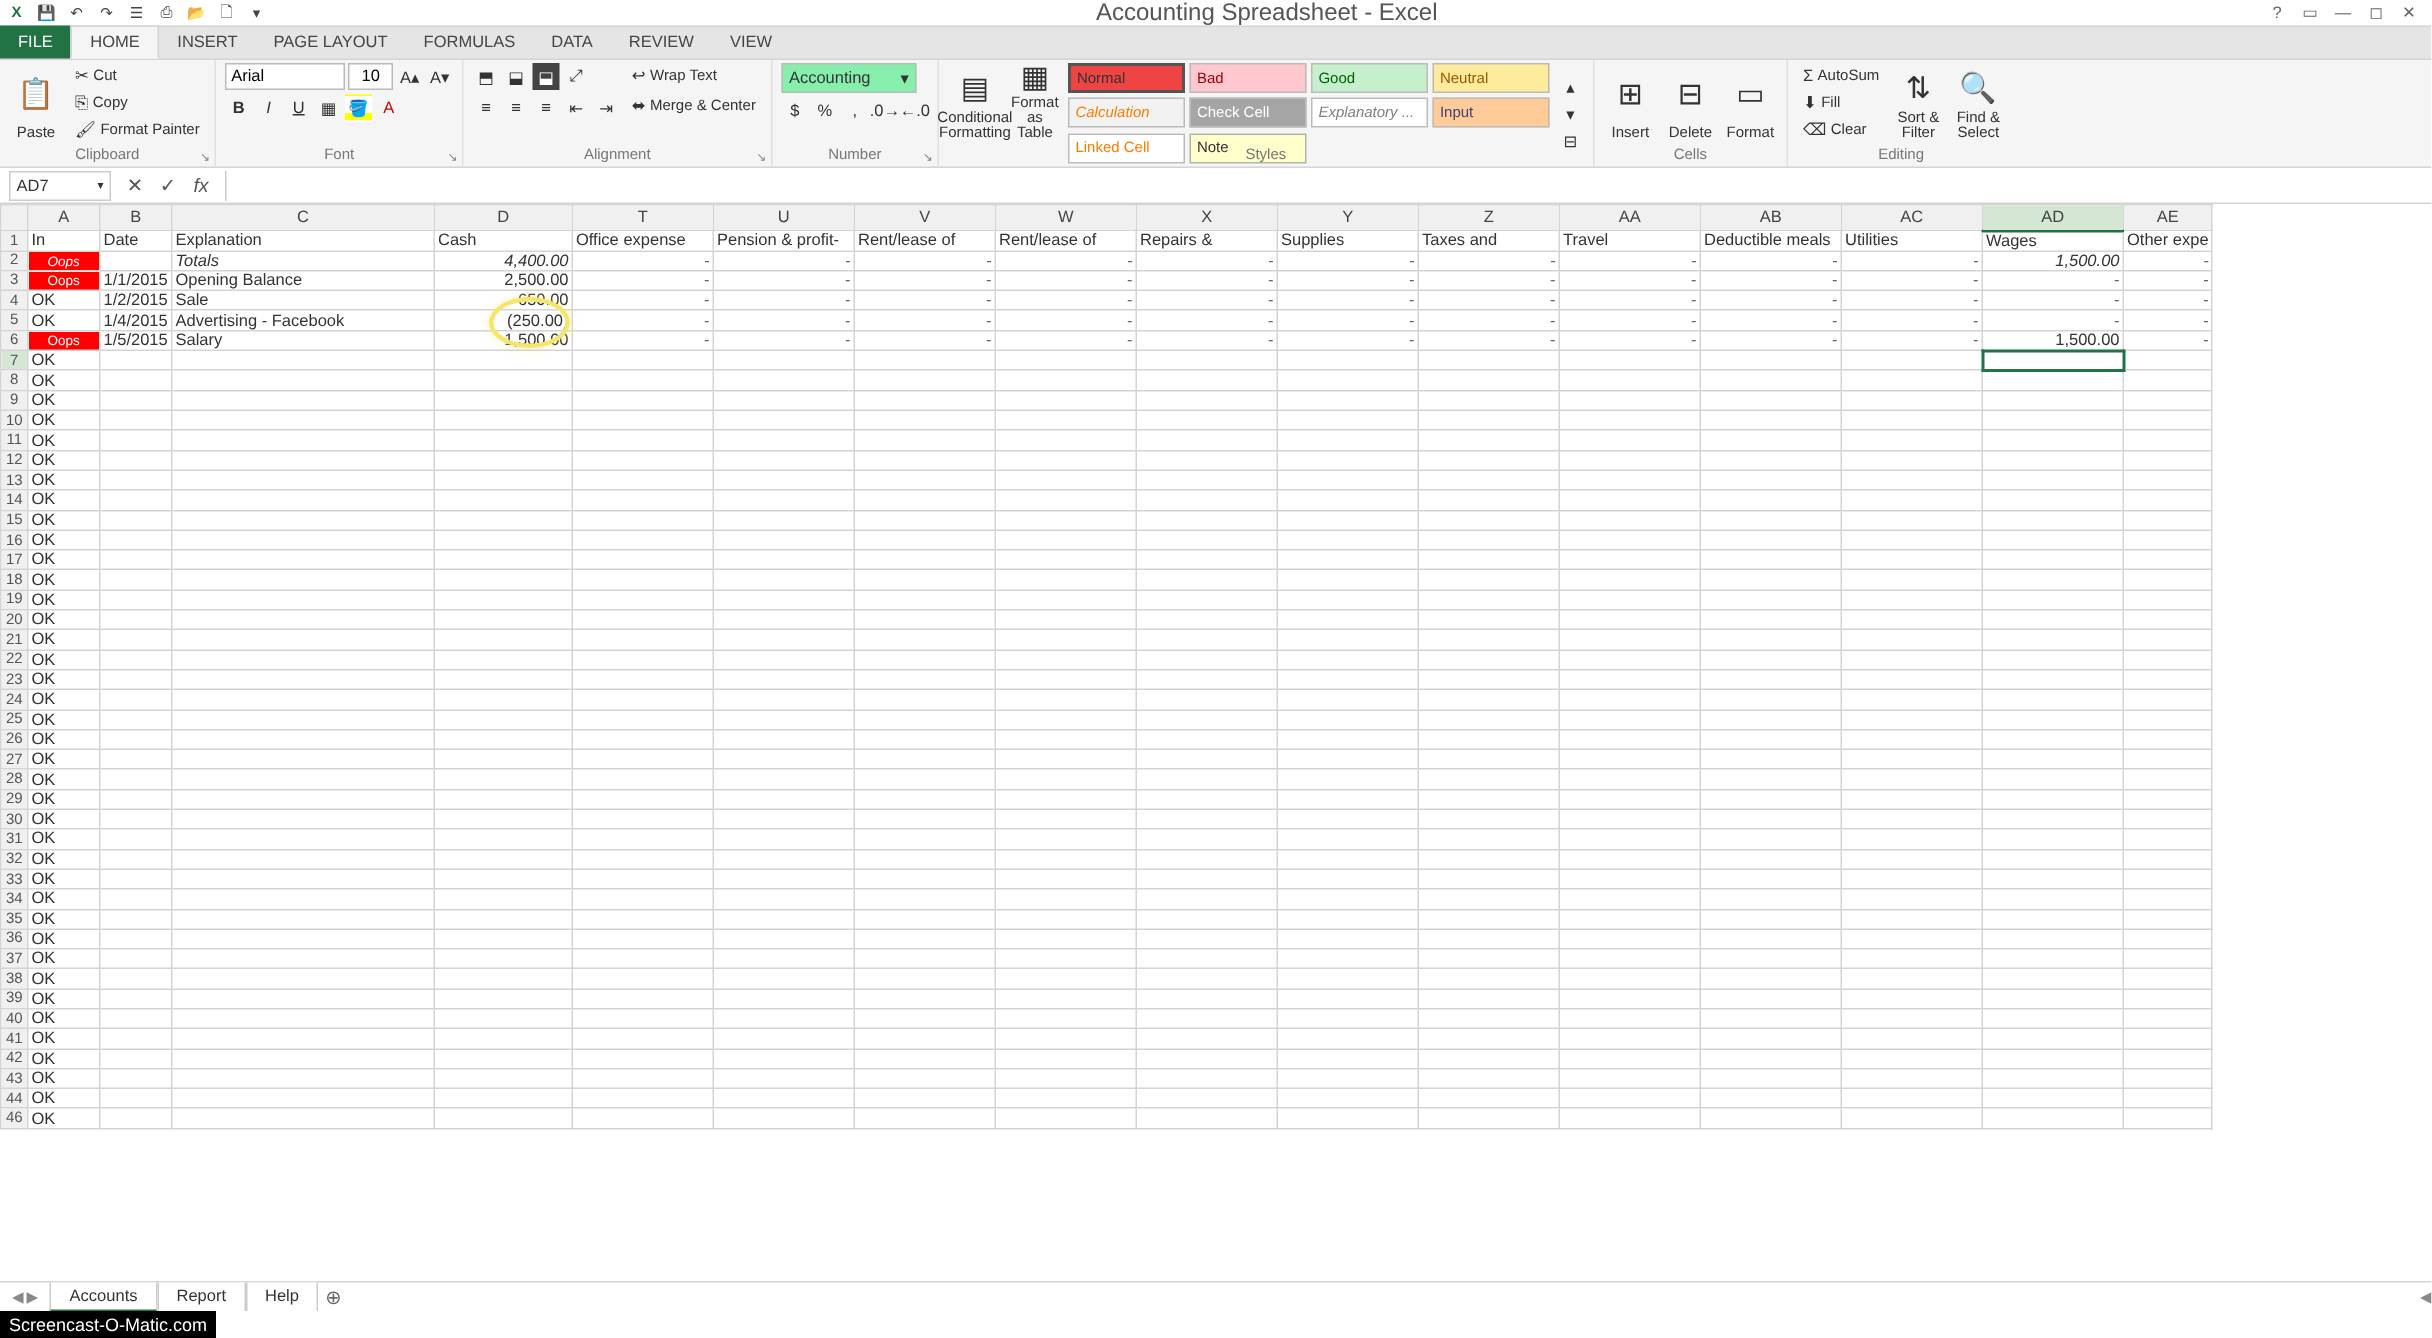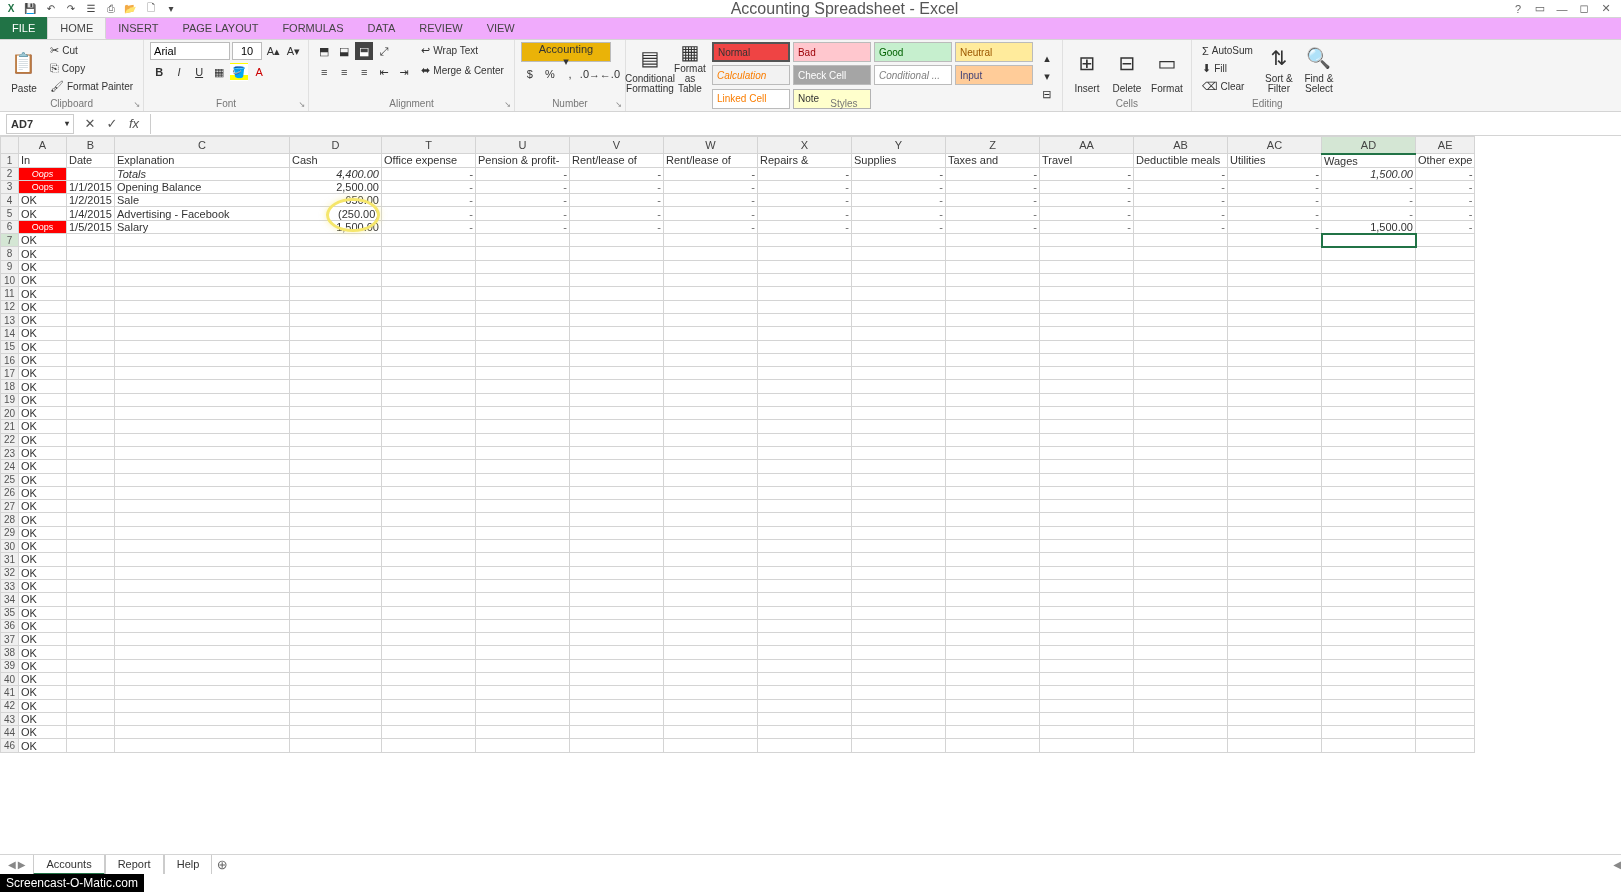--- a/index.html
+++ b/index.html
@@ -7,58 +7,58 @@
 
 
 .titlebar { height: 18px; background: #fff; display: flex; align-items: center; border-bottom: 1px solid #d4d4d4; }
 .qa-toolbar { display: flex; gap: 6px; padding-left: 4px; align-items: center; }
 .qa-btn { width: 14px; height: 14px; display: flex; align-items: center; justify-content: center; font-size: 10px; color: #444; cursor: pointer; }
 .title-text { flex: 1; text-align: center; font-size: 16px; color: #555; }
 .win-controls { display: flex; gap: 8px; padding-right: 8px; }
 .win-btn { width: 14px; height: 12px; font-size: 11px; color: #666; cursor: pointer; display:flex; align-items:center; justify-content:center;}
 
 
-.ribbon-tabs { height: 22px; background: #f0abfc; display: flex; align-items: flex-end; border-bottom: 1px solid #d4d4d4; }
+.ribbon-tabs { height: 22px; background: #e5e5e5; display: flex; align-items: flex-end; border-bottom: 1px solid #d4d4d4; }
 .file-tab { background: #217346; color: #fff; height: 22px; padding: 0 12px; display: flex; align-items: center; font-size: 11px; cursor: pointer; }
 .ribbon-tab { height: 22px; padding: 0 12px; display: flex; align-items: center; font-size: 11px; color: #444; cursor: pointer; text-transform: uppercase; }
 .ribbon-tab.active { border: 1px solid #d4d4d4; border-bottom: 1px solid #f5f5f5; background: #f5f5f5; }
 
 
 .ribbon { height: 72px; background: #f5f5f5; border-bottom: 1px solid #d4d4d4; display: flex; position: relative; }
 .ribbon-group { border-right: 1px solid #e0e0e0; padding: 2px 6px 0 6px; display: flex; flex-direction: column; position: relative; height: 100%; }
 .group-label { position: absolute; bottom: 2px; left: 0; right: 0; text-align: center; font-size: 10px; color: #777; }
 .group-launcher { position:absolute; bottom:2px; right:3px; font-size:8px; color:#888; cursor:pointer;}
 .group-body { display: flex; gap: 4px; flex: 1; }
 .vstack { display: flex; flex-direction: column; gap: 1px; }
 .hstack { display: flex; gap: 2px; align-items: center; }
 .ribbon-btn-lg { width: 36px; height: 54px; display: flex; flex-direction: column; align-items: center; justify-content: flex-end; font-size: 10px; cursor: pointer; padding-bottom:2px;}
 .ribbon-btn-lg .icon { font-size: 20px; flex:1; display:flex; align-items:center;}
 .ribbon-btn-sm { height: 17px; padding: 0 4px; display: flex; align-items: center; gap: 3px; font-size: 10px; cursor: pointer; white-space: nowrap; }
 .ribbon-btn-sm .icon { font-size: 11px; }
 .font-name { width: 80px; height: 18px; border: 1px solid #bbb; background: #fff; font-size: 11px; padding: 0 3px; }
 .font-size { width: 30px; height: 18px; border: 1px solid #bbb; background: #fff; font-size: 11px; padding: 0 3px; text-align: center; }
 .fmt-btn { width: 18px; height: 18px; border: 1px solid transparent; display: flex; align-items: center; justify-content: center; font-size: 11px; cursor: pointer; }
 .fmt-btn.dark { background: #444; color:#fff;}
-.number-format-dd { width: 90px; height: 20px; border: 1px solid #bbb; background: #eab308; font-size: 11px; padding: 0 4px; display:flex; align-items:center; justify-content:space-between;flex-direction:column;}
+.number-format-dd { width: 90px; height: 20px; border: 1px solid #bbb; background: #86efac; font-size: 11px; padding: 0 4px; display:flex; align-items:center; justify-content:space-between;}
 .style-cell { width: 78px; height: 20px; border: 1px solid #bbb; padding: 0 4px; display: flex; align-items: center; font-size: 10px; cursor: pointer; }
 .style-normal { background:#ef4444; border:2px solid #555;}
 .style-bad { background:#ffc7ce; color:#9c0006;}
 .style-good { background:#c6efce; color:#006100;}
 .style-neutral { background:#ffeb9c; color:#9c5700;}
 .style-calc { background:#f2f2f2; color:#fa7d00; font-style:italic;}
 .style-check { background:#a5a5a5; color:#fff;}
 .style-expl { background:#fff; color:#7f7f7f; font-style:italic;}
 .style-input { background:#ffcc99; color:#3f3f76;}
 .style-linked { background:#fff; color:#fa7d00;}
 .style-note { background:#ffffcc; border-color:#b2b2b2;}
 .style-grid { display: grid; grid-template-columns: repeat(4, 79px); gap: 1px 2px; }
 
 
 .formula-row { height: 24px; background: #fff; border-bottom: 1px solid #d4d4d4; display: flex; align-items: center; }
-.name-box { width: 68px; height: 20px; border: 1px solid #ccc; margin-left: 6px; padding: 0 4px; font-size: 11px; display:flex; align-items:center; justify-content:space-between;font-weight:bold;}
+.name-box { width: 68px; height: 20px; border: 1px solid #ccc; margin-left: 6px; padding: 0 4px; font-size: 11px; display:flex; align-items:center; justify-content:space-between;}
 .fbar-btns { display:flex; gap:2px; margin: 0 6px;}
 .fbar-btn { width:20px; height:20px; display:flex; align-items:center; justify-content:center; font-size:13px; color:#555; cursor:pointer;}
 .formula-input { flex: 1; height: 20px; border: none; border-left: 1px solid #ccc; padding: 0 6px; font-size: 12px; outline: none; }
 
 
 .grid-area { position: relative; height: calc(892px - 18px - 22px - 72px - 24px - 20px - 18px); overflow: hidden; background: #fff; }
 .sheet { border-collapse: collapse; table-layout: fixed; font-size: 11px; }
 .sheet th, .sheet td { border: 1px solid #d4d4d4; height: 13.3px; padding: 0 2px; overflow: hidden; white-space: nowrap; }
 .sheet thead th { background: #f0f0f0; text-align: center; font-weight: normal; color: #444; height: 17px; position:relative;}
 .sheet thead th.active-col { background:#d4e6d4; border-bottom:2px solid #217346;}
@@ -235,21 +235,21 @@
           <span class="icon">▦</span>
           <span style="text-align:center;line-height:1">Format as Table</span>
         </div>
       <div class="style-grid">
         <div class="style-cell style-normal">Normal</div>
         <div class="style-cell style-bad">Bad</div>
         <div class="style-cell style-good">Good</div>
         <div class="style-cell style-neutral">Neutral</div>
         <div class="style-cell style-calc">Calculation</div>
         <div class="style-cell style-check">Check Cell</div>
-        <div class="style-cell style-expl">Conditional ...</div>
+        <div class="style-cell style-expl">Explanatory ...</div>
         <div class="style-cell style-input">Input</div>
         <div class="style-cell style-linked">Linked Cell</div>
         <div class="style-cell style-note">Note</div>
       </div>
       <div class="vstack" style="justify-content:center;gap:0">
         <span class="fmt-btn">▴</span>
         <span class="fmt-btn">▾</span>
         <span class="fmt-btn">⊟</span>
       </div>
     </div>

